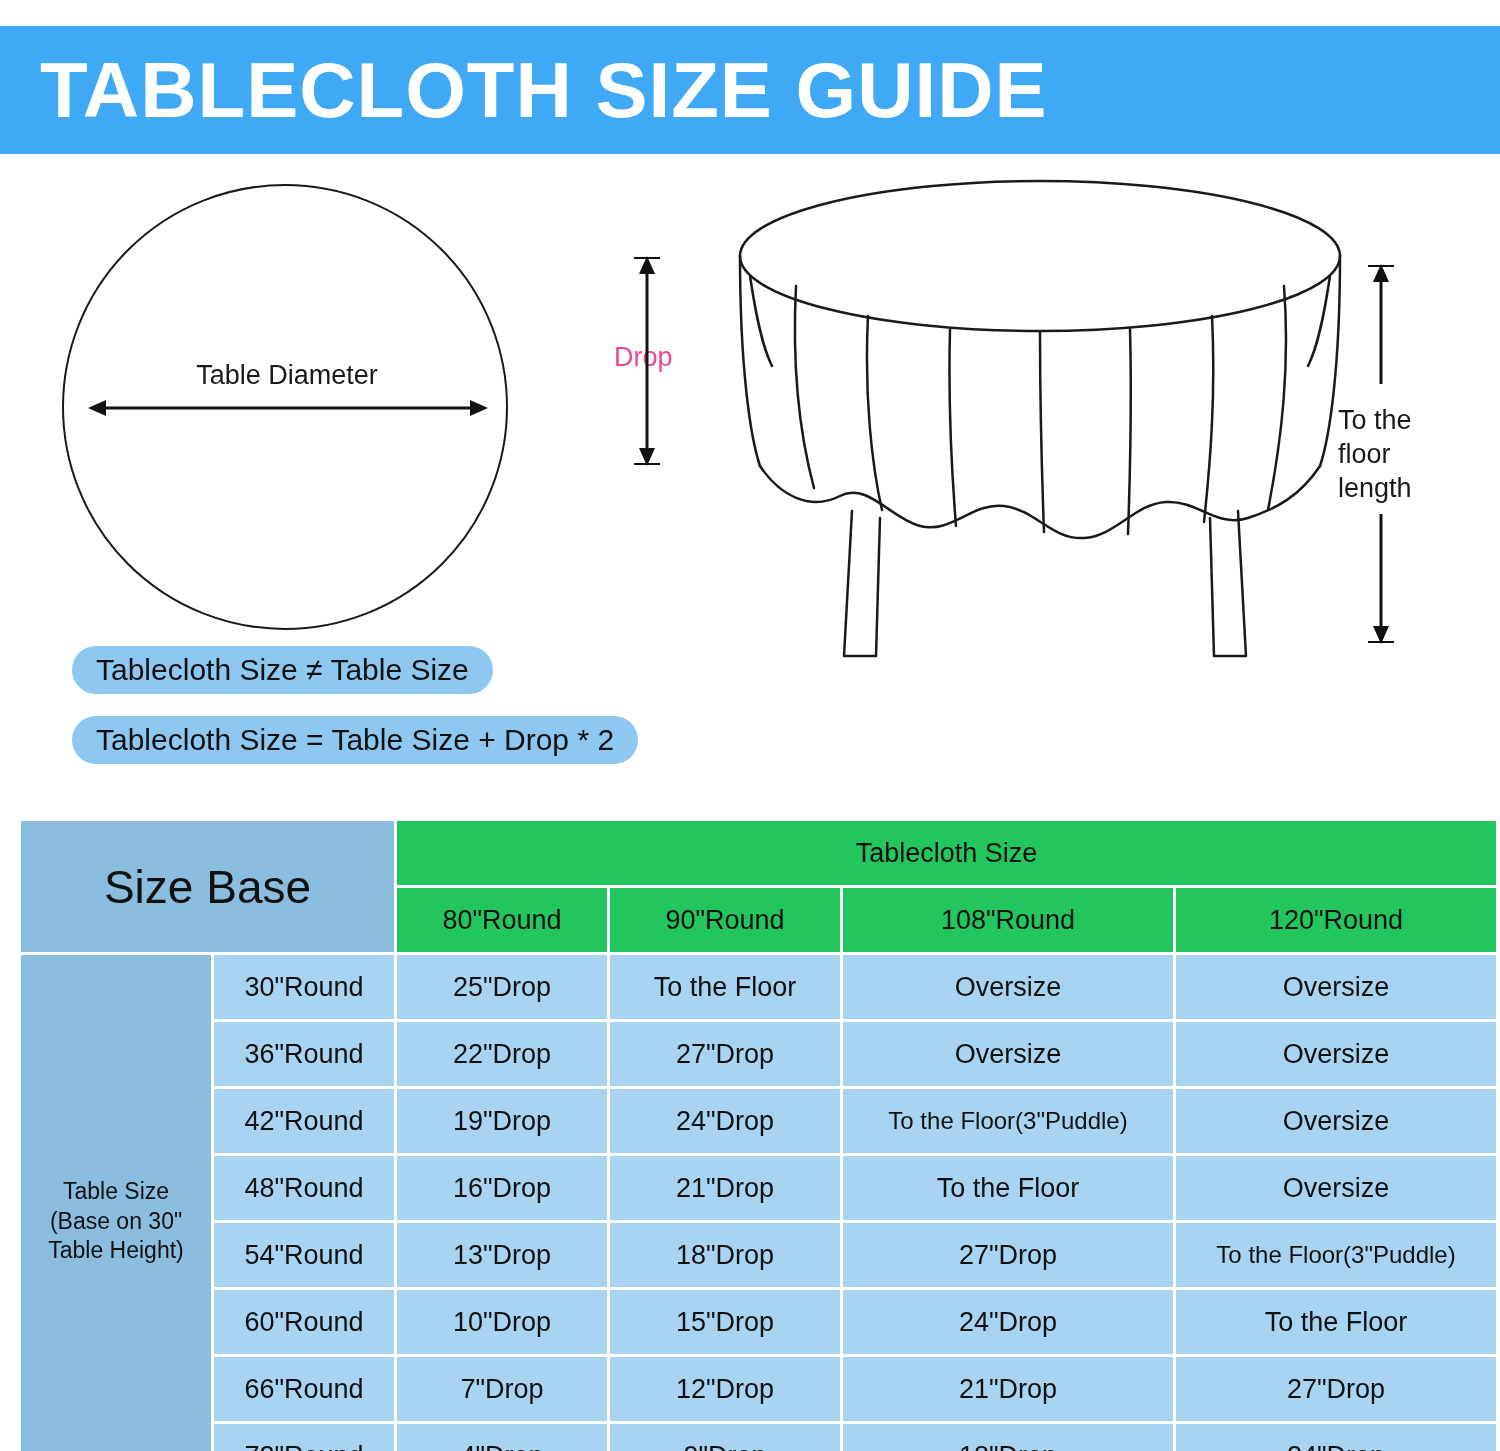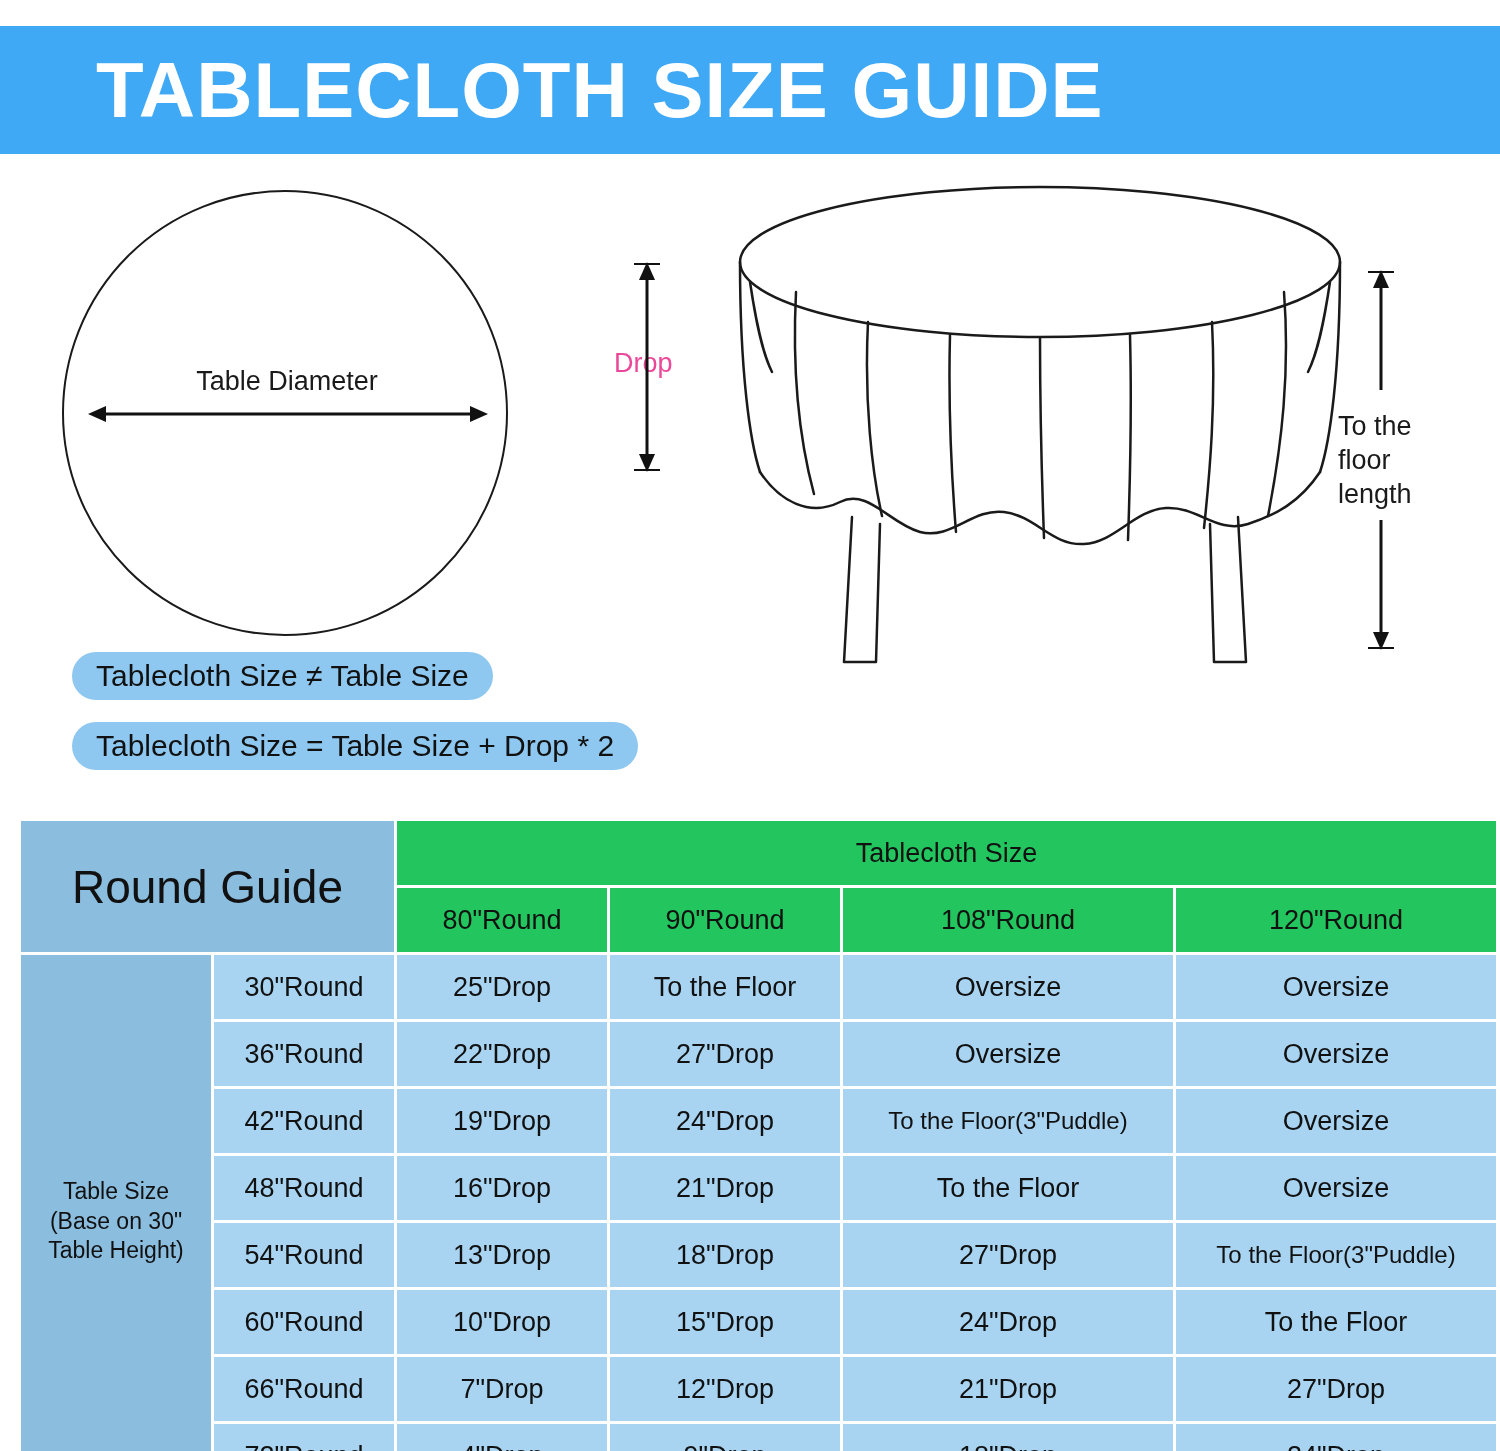--- a/index.html
+++ b/index.html
@@ -18,36 +18,36 @@
   
   .header-bar {
     position: absolute;
     left: 0;
     top: 26px;
     width: 1500px;
     height: 128px;
     background: #3FA9F5;
     display: flex;
     align-items: center;
-    padding-left: 96px;
+    padding-left: 40px;
     box-sizing: border-box;
   }
   .header-title {
     color: #ffffff;
     font-size: 78px;
     font-weight: bold;
     letter-spacing: 1px;
     line-height: 1;
   }
 
   
   .diagram-area {
     position: absolute;
     left: 0;
-    top: 152px;
+    top: 146px;
     width: 1224px;
     height: 650px;
   }
 
   .circle-wrap {
     position: absolute;
     left: 62px;
     top: 38px;
     width: 450px;
     height: 450px;
@@ -258,21 +258,21 @@
   <colgroup>
     <col style="width:190px">
     <col style="width:180px">
     <col style="width:210px">
     <col style="width:230px">
     <col style="width:330px">
     <col style="width:320px">
   </colgroup>
   <tbody>
     <tr>
-      <td class="size-guide-title" colspan="2" rowspan="2">Round Guide</td>
+      <td class="size-guide-title" colspan="2" rowspan="2">Size Base</td>
       <td class="hdr-dark" colspan="4">Tablecloth Size</td>
     </tr>
     <tr>
       <td class="hdr-dark">80"Round</td>
       <td class="hdr-dark">90"Round</td>
       <td class="hdr-dark">108"Round</td>
       <td class="hdr-dark">120"Round</td>
     </tr>
 
     <tr>

